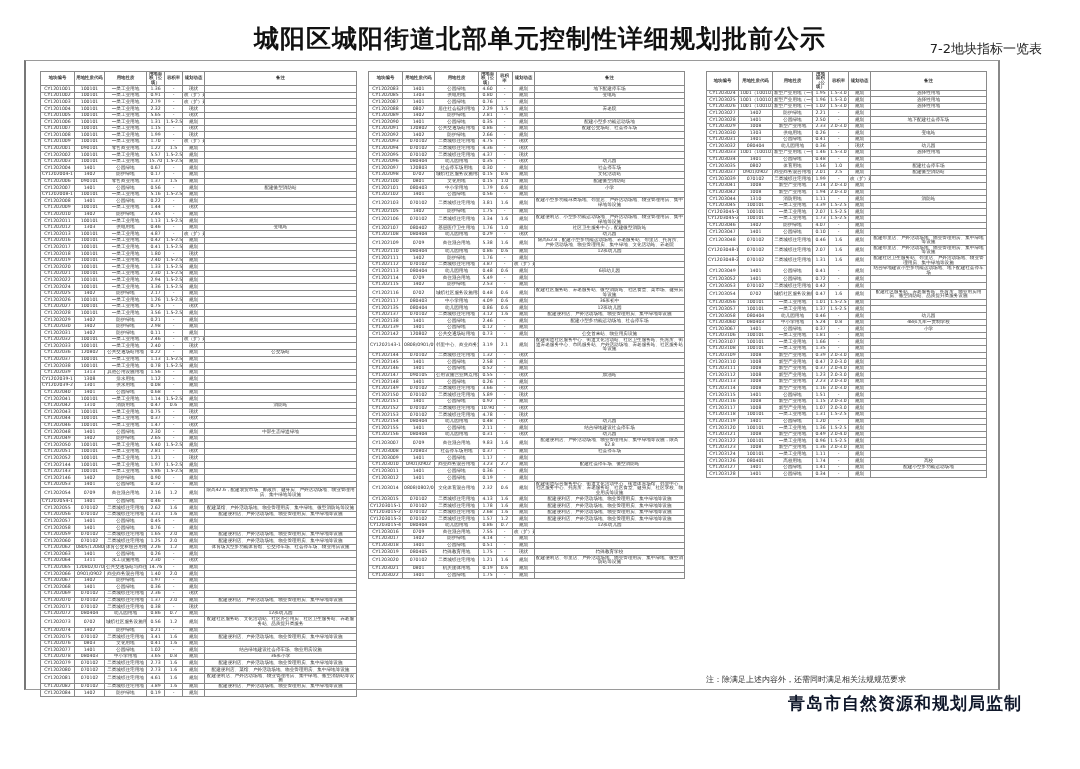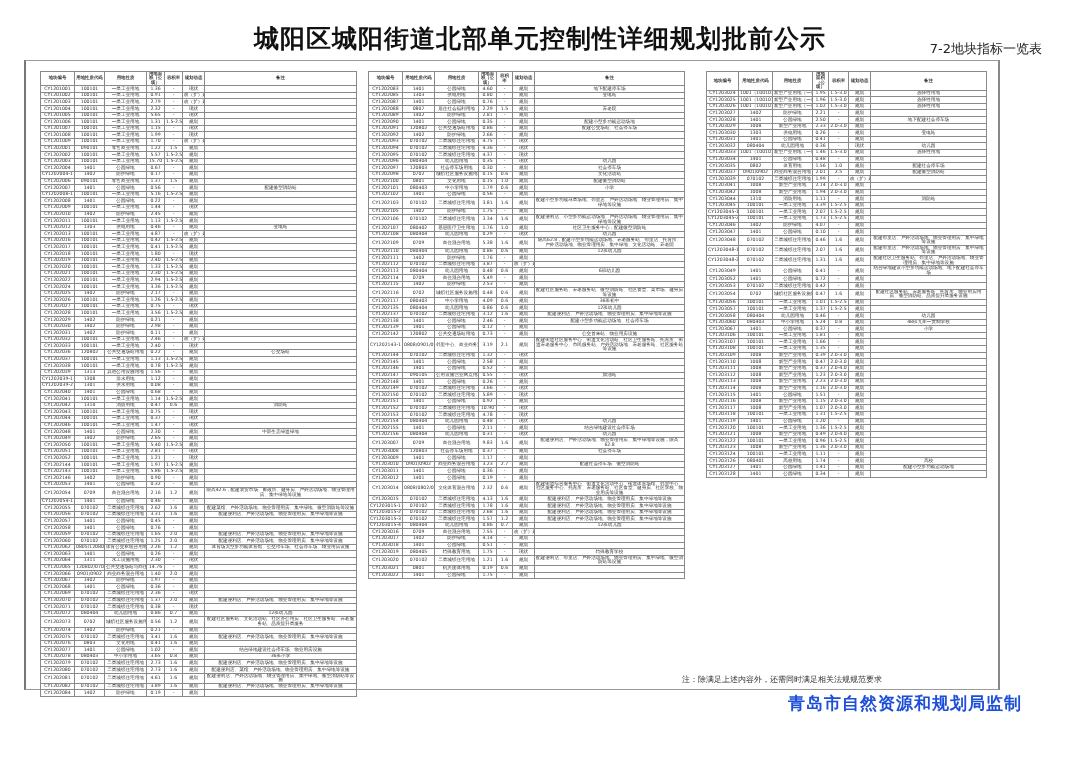--- a/index.html
+++ b/index.html
@@ -5,22 +5,22 @@
   html,body{margin:0;padding:0;background:#fff;}
   body{width:1080px;height:769px;position:relative;overflow:hidden;font-family:"DejaVu Sans","Liberation Sans",sans-serif;color:#222;}
   .title{position:absolute;left:0;right:0;top:22px;text-align:center;font-size:25px;font-weight:bold;letter-spacing:1px;color:#111;font-family:"DejaVu Sans",sans-serif;}
   .subtitle{position:absolute;right:38px;top:40px;font-size:13px;color:#222;}
   .frame{position:absolute;left:24px;top:60px;width:972px;height:628px;border:1px solid #9a9a9a;border-left:2px solid #777;border-right:2px solid #888;background:#fff;}
   .tbl-wrap{position:absolute;top:10px;}
   table{border-collapse:collapse;table-layout:fixed;font-size:4.6px;line-height:1;}
   th,td{border:0.5px solid #8a8a8a;text-align:center;padding:0 1px;height:5.6px;overflow:hidden;white-space:nowrap;color:#333;}
   th{height:13px;font-weight:bold;white-space:normal;font-size:4.4px;}
   td.note{white-space:normal;}
-  .footnote{position:absolute;left:0;right:0;bottom:4px;text-align:right;padding-right:116px;font-size:8px;color:#333;}
-  .footer{position:absolute;right:58px;top:692px;font-size:17px;font-weight:bold;color:#1d4ed8;letter-spacing:1px;}
+  .footnote{position:absolute;left:0;right:0;bottom:4px;text-align:right;padding-right:92px;font-size:8px;color:#333;}
+  .footer{position:absolute;right:58px;top:692px;font-size:17px;font-weight:bold;color:#0f172a;letter-spacing:1px;}
 </style>
 </head>
 <body>
 
 <div class="title">城阳区城阳街道北部单元控制性详细规划批前公示</div>
 <div class="subtitle">7-2地块指标一览表</div>
 
 <div class="frame">
   <div class="tbl-wrap" style="left:14px;width:316px;">
     <table style="width:316px;">

